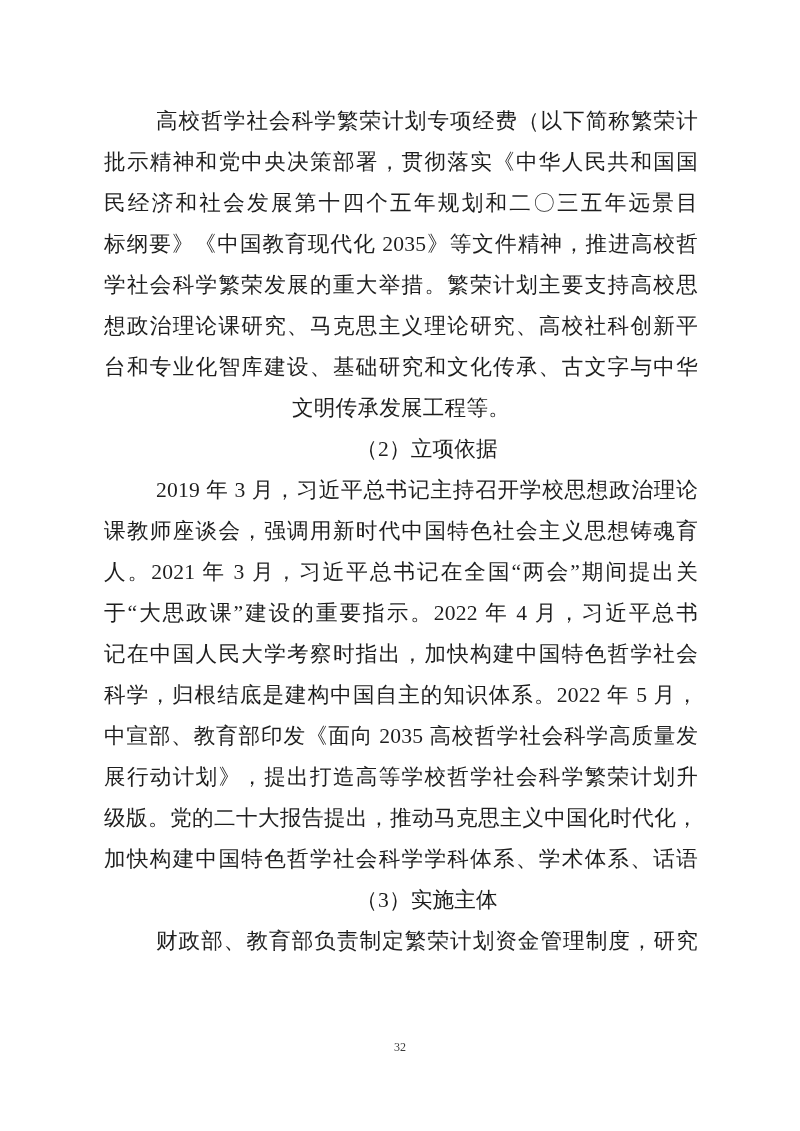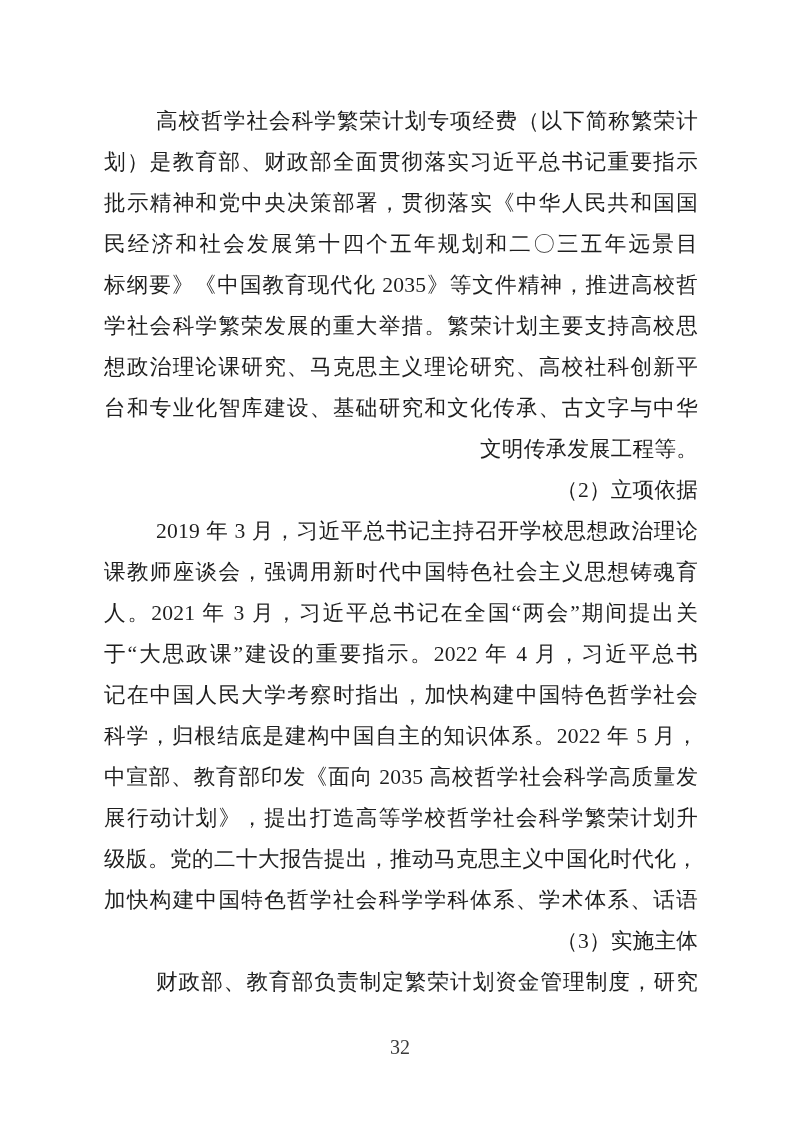--- a/index.html
+++ b/index.html
@@ -21,49 +21,48 @@
     position: absolute;
     left: 104px;
     top: 101px;
     width: 594px;
   }
   .text-line {
     font-size: 21.6px;
     line-height: 41px;
     height: 41px;
     white-space: nowrap;
-    text-align: right;
+    text-align: center;
     letter-spacing: 0.2px;
   }
   .text-line.justify {
     white-space: normal;
     text-align: justify;
     text-align-last: justify;
   }
   .text-line.indent {
     text-indent: 52px;
   }
   .page-number {
     position: absolute;
     left: 0;
     top: 1035px;
     width: 800px;
     text-align: center;
-    font-size: 20px;
+    font-size: 12px;
     line-height: 24px;
     color: #3a3a3a;
   }
 </style>
 </head>
 <body>
 
 <div class="page">
   <div class="page-body">
       <div class="text-line indent justify">高校哲学社会科学繁荣计划专项经费（以下简称繁荣计</div>
-      <div class="text-line justify">划）是教育部、财政部全面贯彻落实习近平总书记重要指示</div>
       <div class="text-line justify">批示精神和党中央决策部署，贯彻落实《中华人民共和国国</div>
       <div class="text-line justify">民经济和社会发展第十四个五年规划和二〇三五年远景目</div>
       <div class="text-line justify">标纲要》《中国教育现代化 2035》等文件精神，推进高校哲</div>
       <div class="text-line justify">学社会科学繁荣发展的重大举措。繁荣计划主要支持高校思</div>
       <div class="text-line justify">想政治理论课研究、马克思主义理论研究、高校社科创新平</div>
       <div class="text-line justify">台和专业化智库建设、基础研究和文化传承、古文字与中华</div>
       <div class="text-line">文明传承发展工程等。</div>
       <div class="text-line indent">（2）立项依据</div>
       <div class="text-line indent justify">2019 年 3 月，习近平总书记主持召开学校思想政治理论</div>
       <div class="text-line justify">课教师座谈会，强调用新时代中国特色社会主义思想铸魂育</div>

